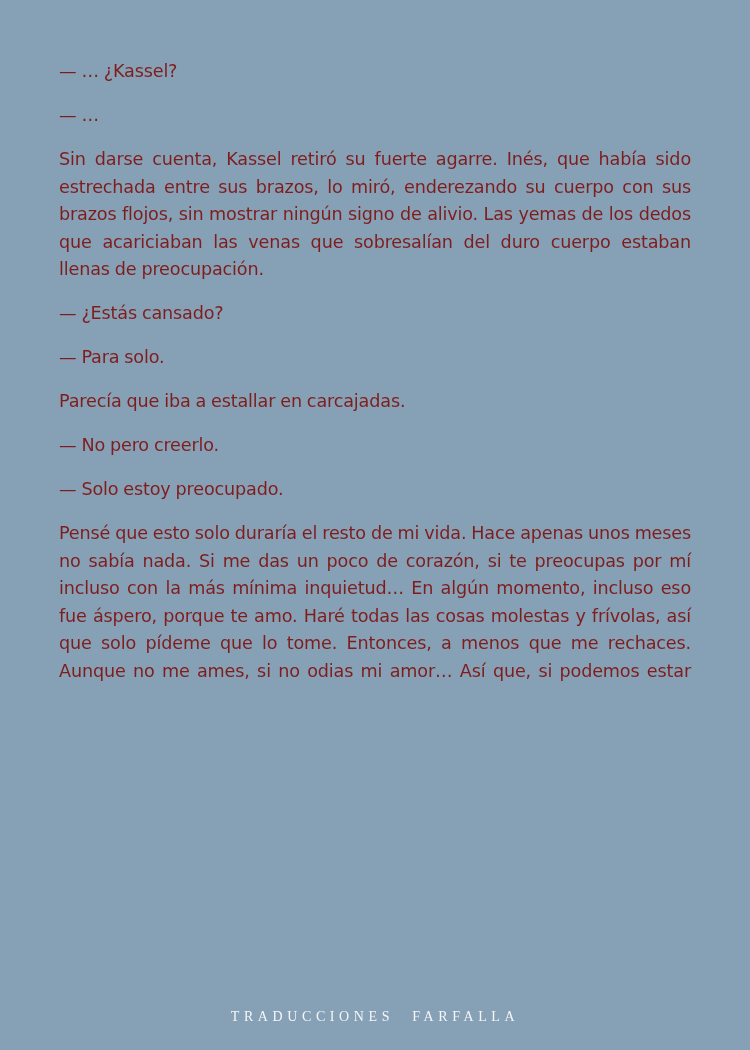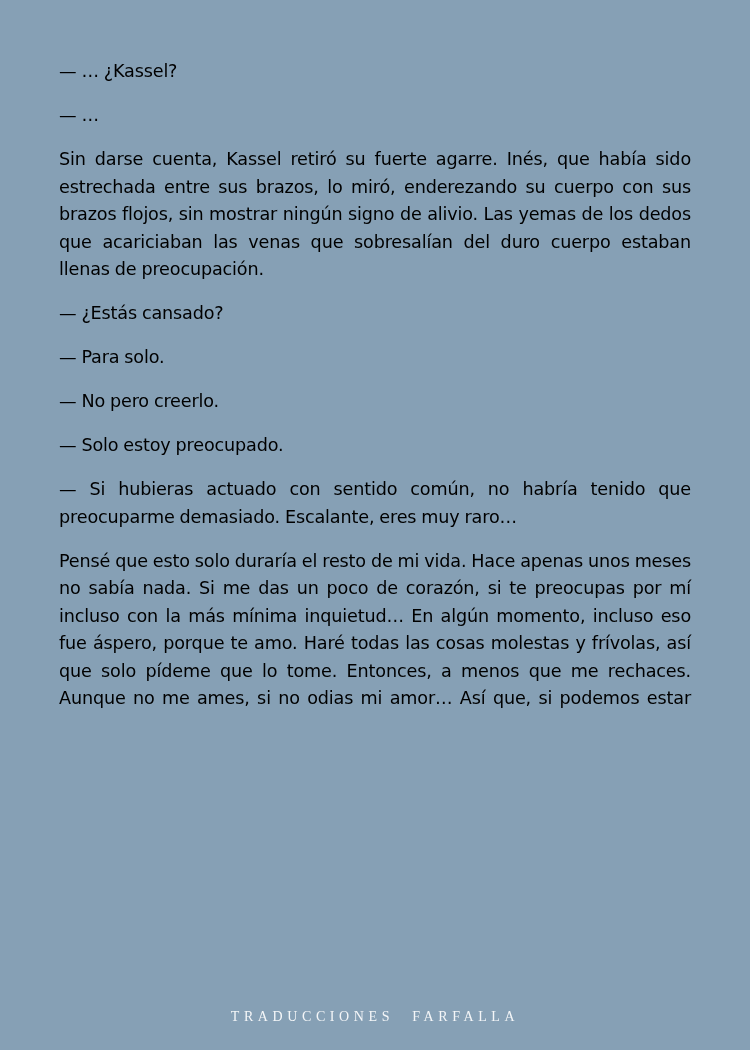--- a/index.html
+++ b/index.html
@@ -11,21 +11,21 @@
       height: 1050px;
       background: #86a0b5;
       overflow: hidden;
       position: relative;
     }
     .page {
       position: absolute;
       left: 59px;
       top: 58px;
       width: 632px;
-      color: #000000;
+      color: #7f1d1d;
       font-family: "DejaVu Sans", sans-serif;
       font-size: 17.6px;
       line-height: 27.5px;
       letter-spacing: -0.15px;
       word-spacing: -0.5px;
     }
     .page p {
       margin: 0 0 16.5px 0;
       text-align: justify;
       text-align-last: left;
@@ -58,19 +58,19 @@
   </style>
 </head>
 <body>
 
 <div class="page">
   <p class="dialogue">— … ¿Kassel?</p>
   <p class="dialogue">— …</p>
   <p class="narration">Sin darse cuenta, Kassel retiró su fuerte agarre. Inés, que había sido estrechada entre sus brazos, lo miró, enderezando su cuerpo con sus brazos flojos, sin mostrar ningún signo de alivio. Las yemas de los dedos que acariciaban las venas que sobresalían del duro cuerpo estaban llenas de preocupación.</p>
   <p class="dialogue">— ¿Estás cansado?</p>
   <p class="dialogue">— Para solo.</p>
+  <p class="narration">Parecía que iba a estallar en carcajadas.</p>
   <p class="dialogue">— No pero creerlo.</p>
   <p class="dialogue">— Solo estoy preocupado.</p>
-  <p class="dialogue justify">— Si hubieras actuado con sentido común, no habría tenido que preocuparme demasiado. Escalante, eres muy raro…</p>
   <p class="narration last">Pensé que esto solo duraría el resto de mi vida. Hace apenas unos meses no sabía nada. Si me das un poco de corazón, si te preocupas por mí incluso con la más mínima inquietud… En algún momento, incluso eso fue áspero, porque te amo. Haré todas las cosas molestas y frívolas, así que solo pídeme que lo tome. Entonces, a menos que me rechaces. Aunque no me ames, si no odias mi amor… Así que, si podemos estar</p>
 </div>
 
 <div class="footer">TRADUCCIONES FARFALLA</div>
 
 </body></html>

